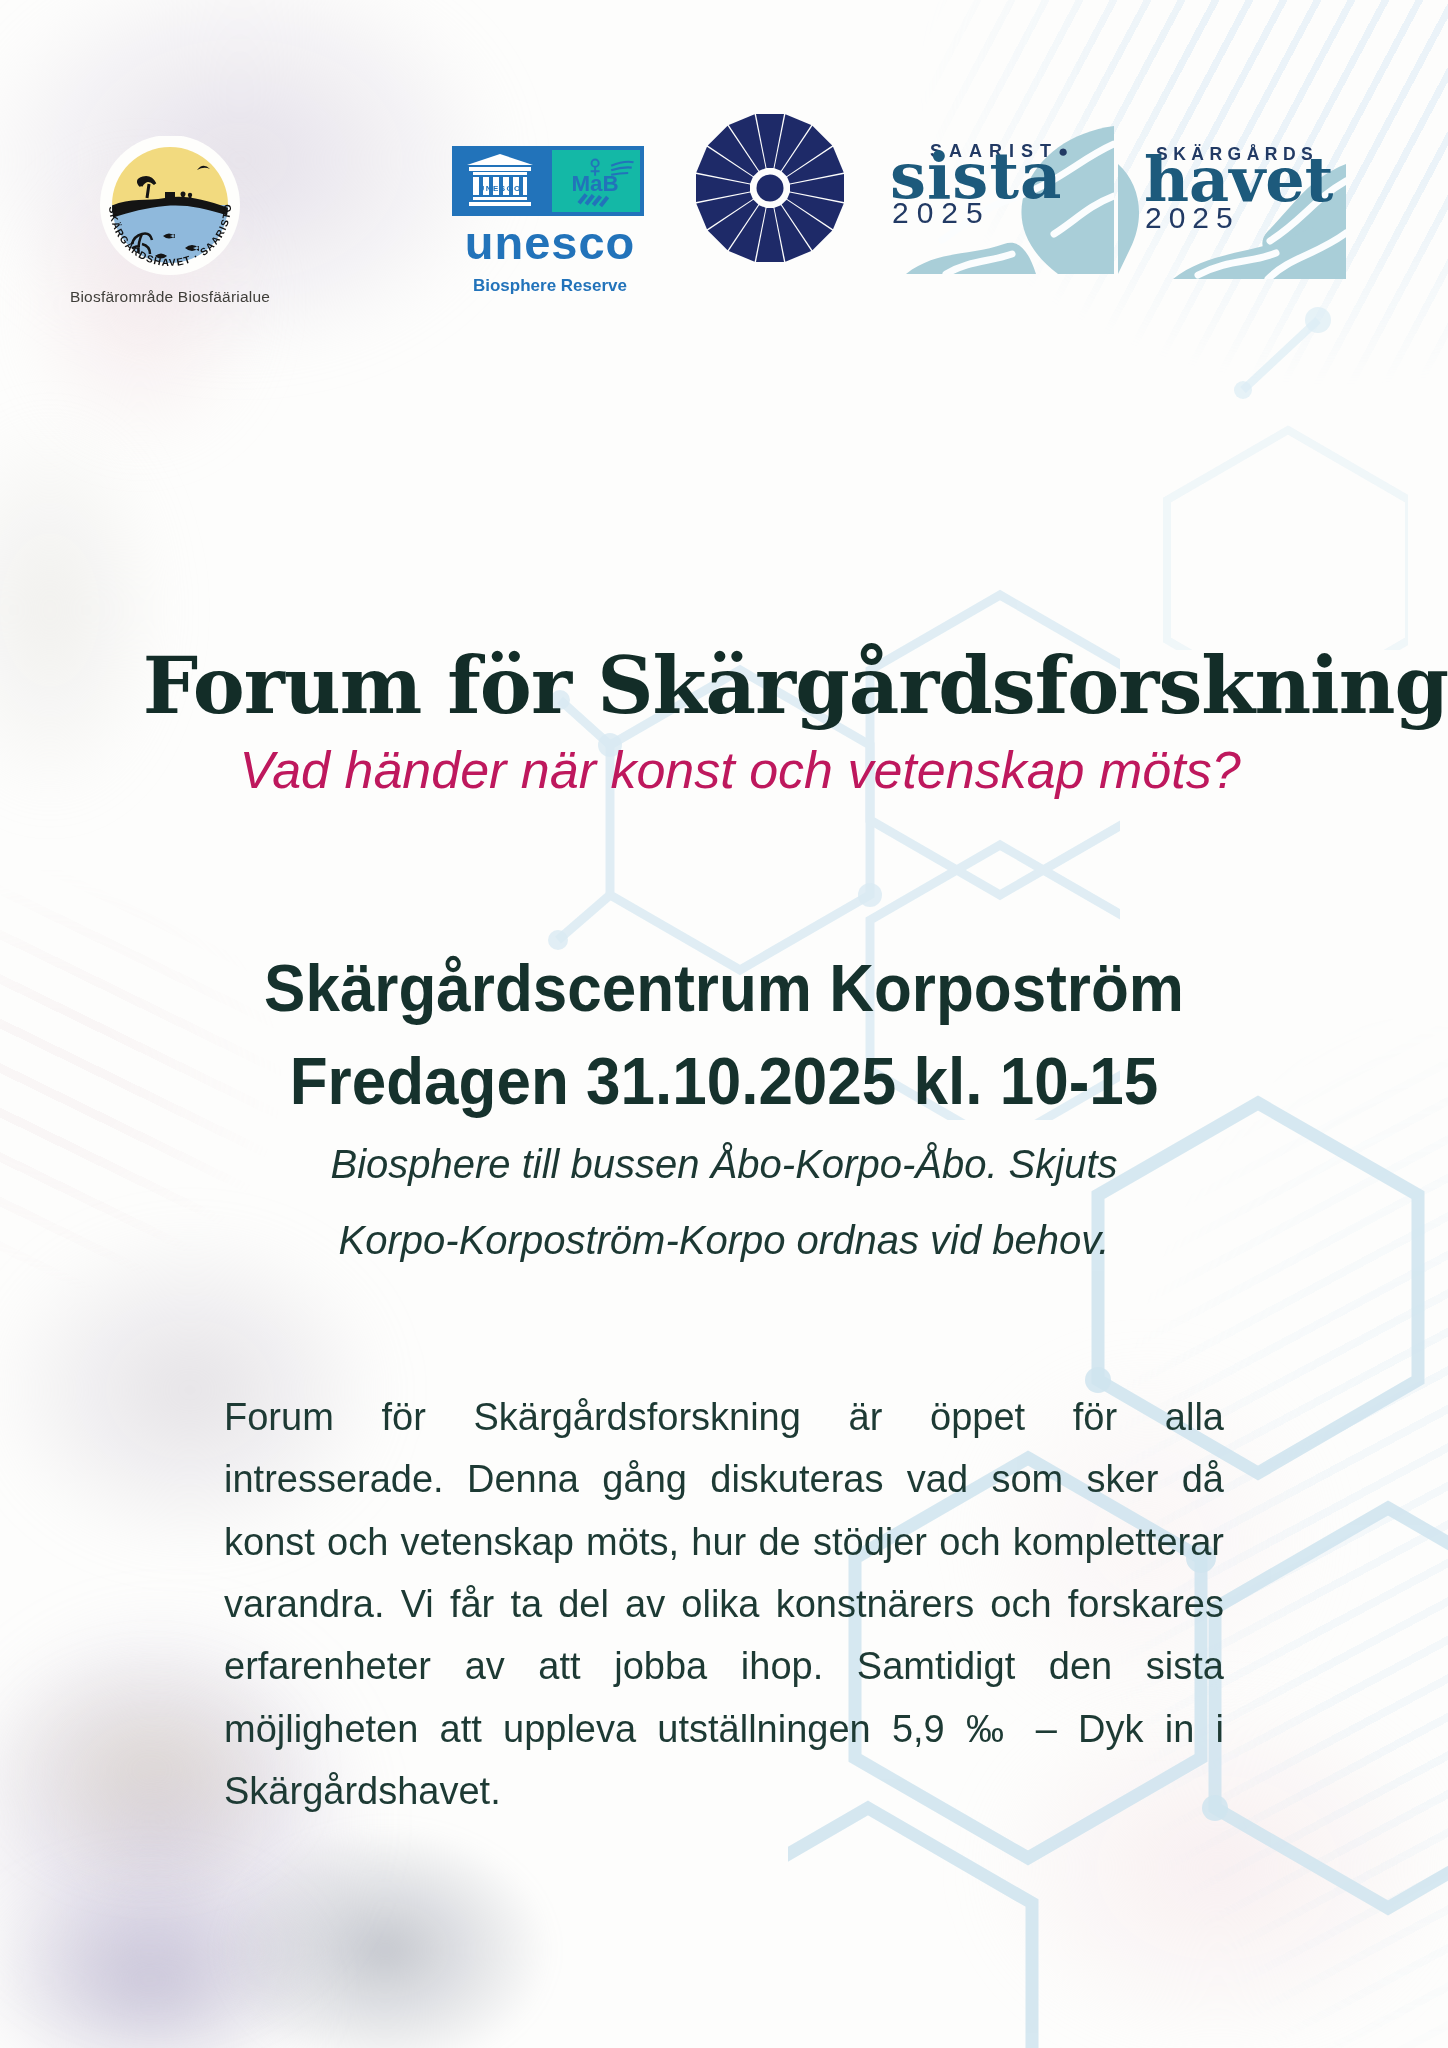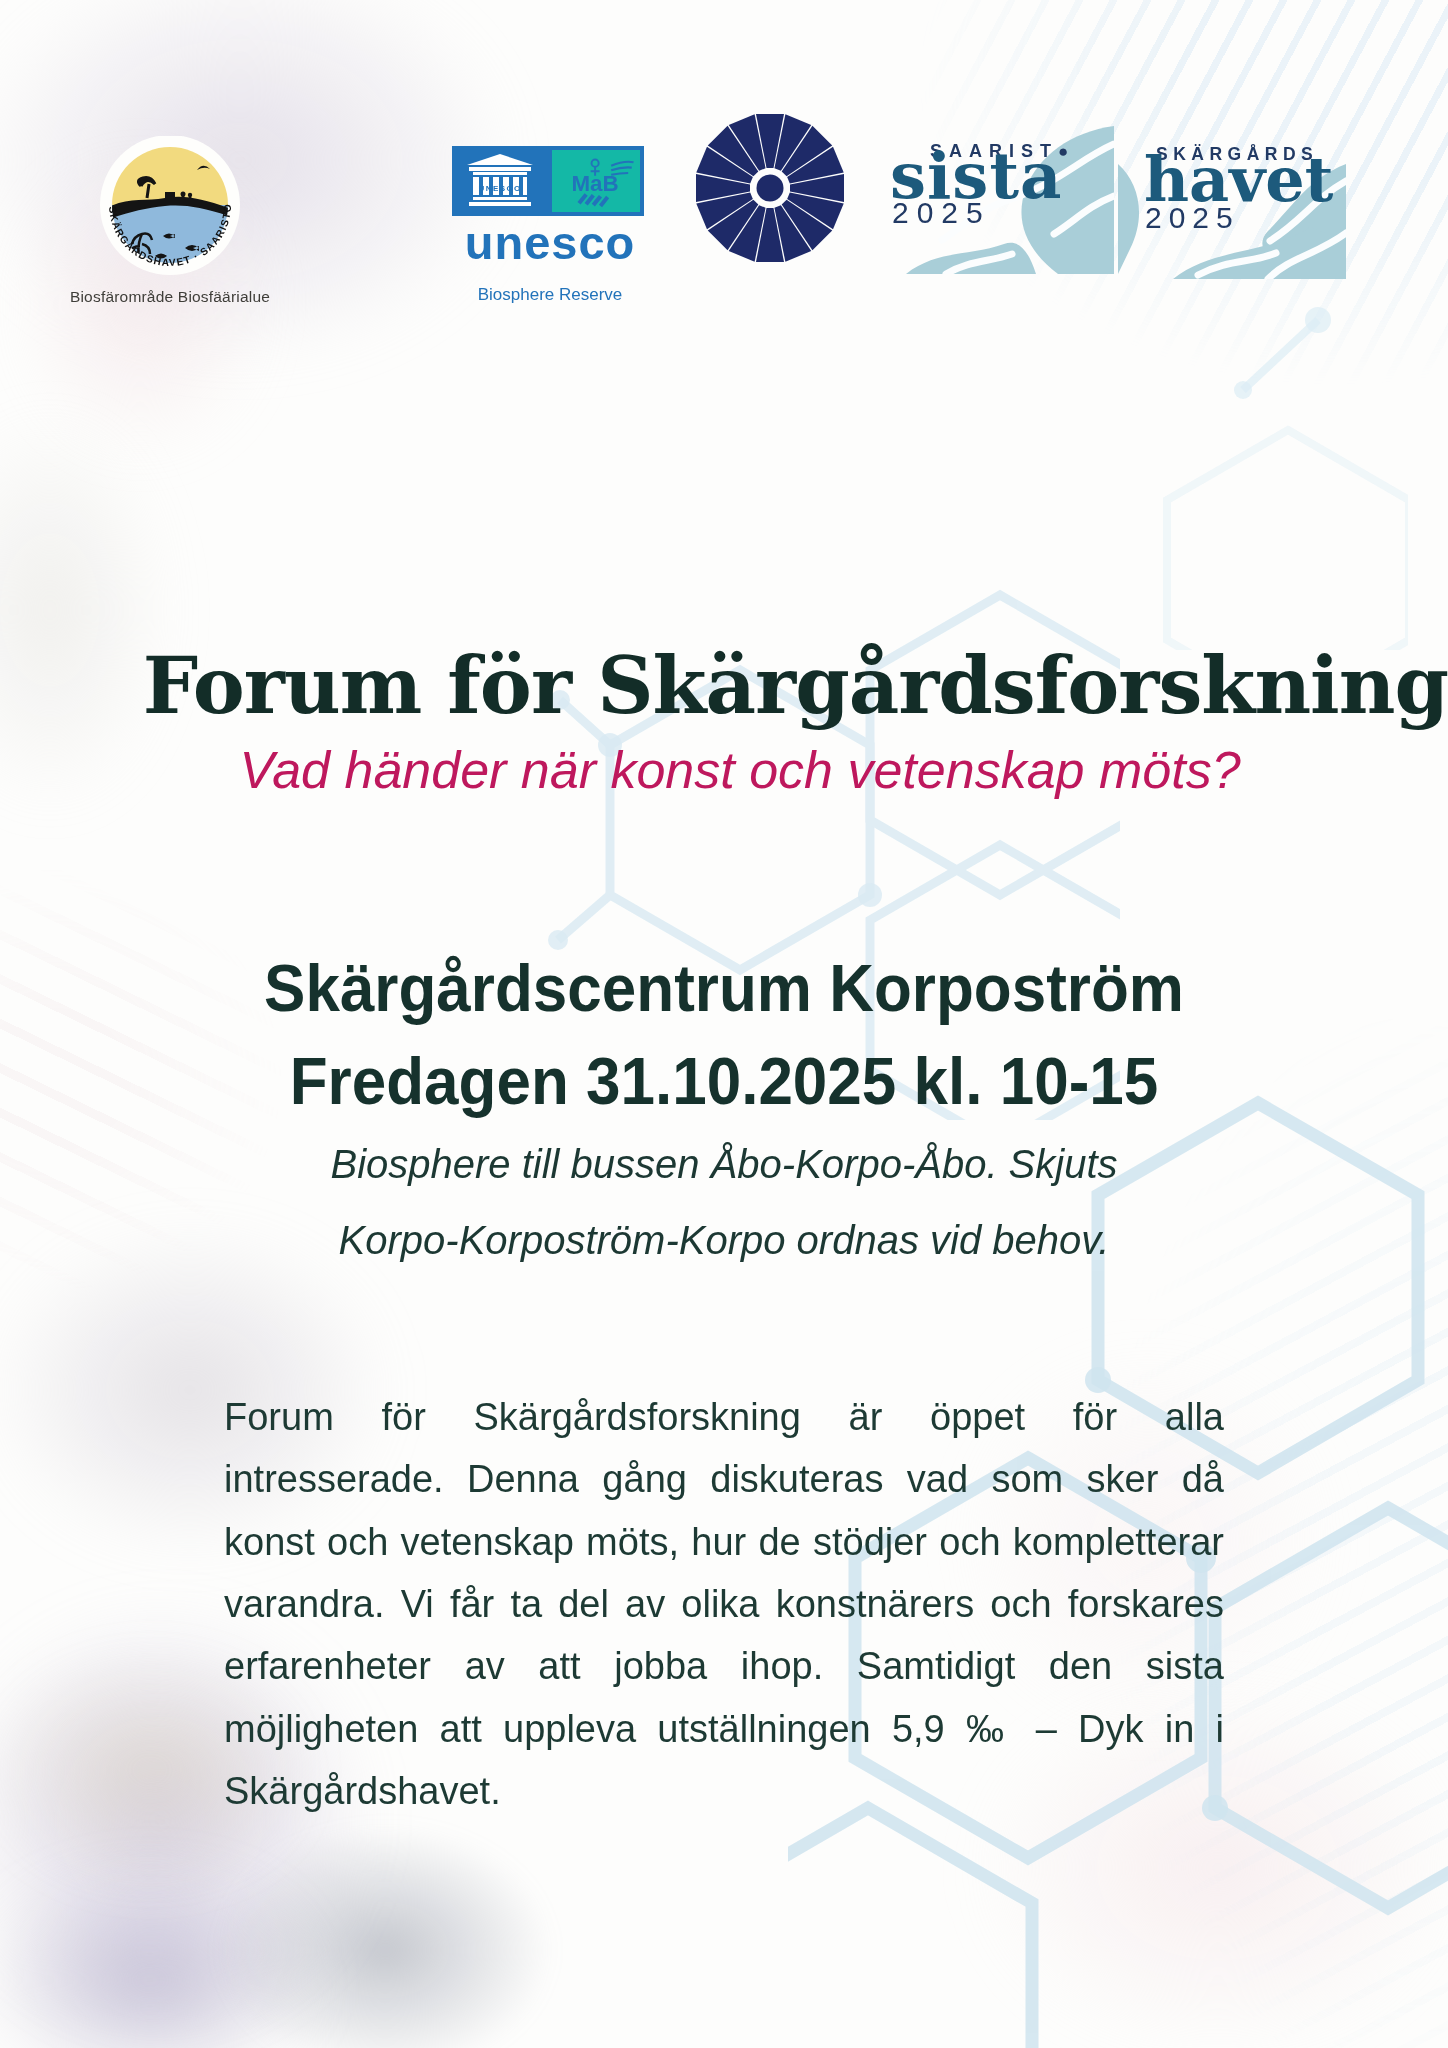--- a/index.html
+++ b/index.html
@@ -37,21 +37,21 @@
   .logo-biosphere{left:50px;top:136px;width:240px;}
   .bio-caption{margin-top:6px;font-size:15.5px;color:#3f3e39;letter-spacing:.2px;}
   .logo-aa{left:287px;top:106px;width:160px;}
   .aa-name{margin-top:4px;font-size:21px;font-weight:700;color:#0d0d0d;line-height:1.15;}
   .aa-sub{font-size:16.5px;color:#1c1c1c;line-height:1.2;}
   .logo-unesco{left:452px;top:146px;width:196px;}
   .unesco-box{display:flex;width:192px;height:70px;}
   .unesco-box .blue{width:96px;height:70px;background:#2273ba;display:flex;align-items:center;justify-content:center;}
   .unesco-box .white{width:88px;height:62px;background:#14b8a6;border:4px solid #2273ba;display:flex;align-items:center;justify-content:center;}
   .unesco-word{margin-top:3px;font-size:47px;font-weight:700;color:#2273ba;letter-spacing:1px;line-height:1;}
-  .unesco-sub{margin-top:19px;font-size:17px;font-weight:400;color:#2273ba;}
+  .unesco-sub{margin-top:10px;font-size:17px;font-weight:700;color:#2273ba;}
   .logo-star{left:694px;top:112px;width:152px;height:152px;}
   .logo-evt{position:absolute;width:228px;height:170px;}
   .logo-saaristo{left:886px;top:104px;}
   .logo-skargard{left:1118px;top:109px;}
   .evt-bg{position:absolute;left:0;top:0;}
   .evt-top{position:absolute;font-weight:700;color:#223a64;white-space:nowrap;}
   .saaristo-top{left:44px;top:37px;font-size:18px;letter-spacing:7px;}
   .skargard-top{left:38px;top:35px;font-size:17.5px;letter-spacing:5.5px;}
   .evt-dot{letter-spacing:0;font-size:17px;}
   .evt-main{position:absolute;font-family:"DejaVu Serif",serif;font-weight:700;color:#1d5a7c;line-height:1;white-space:nowrap;}

